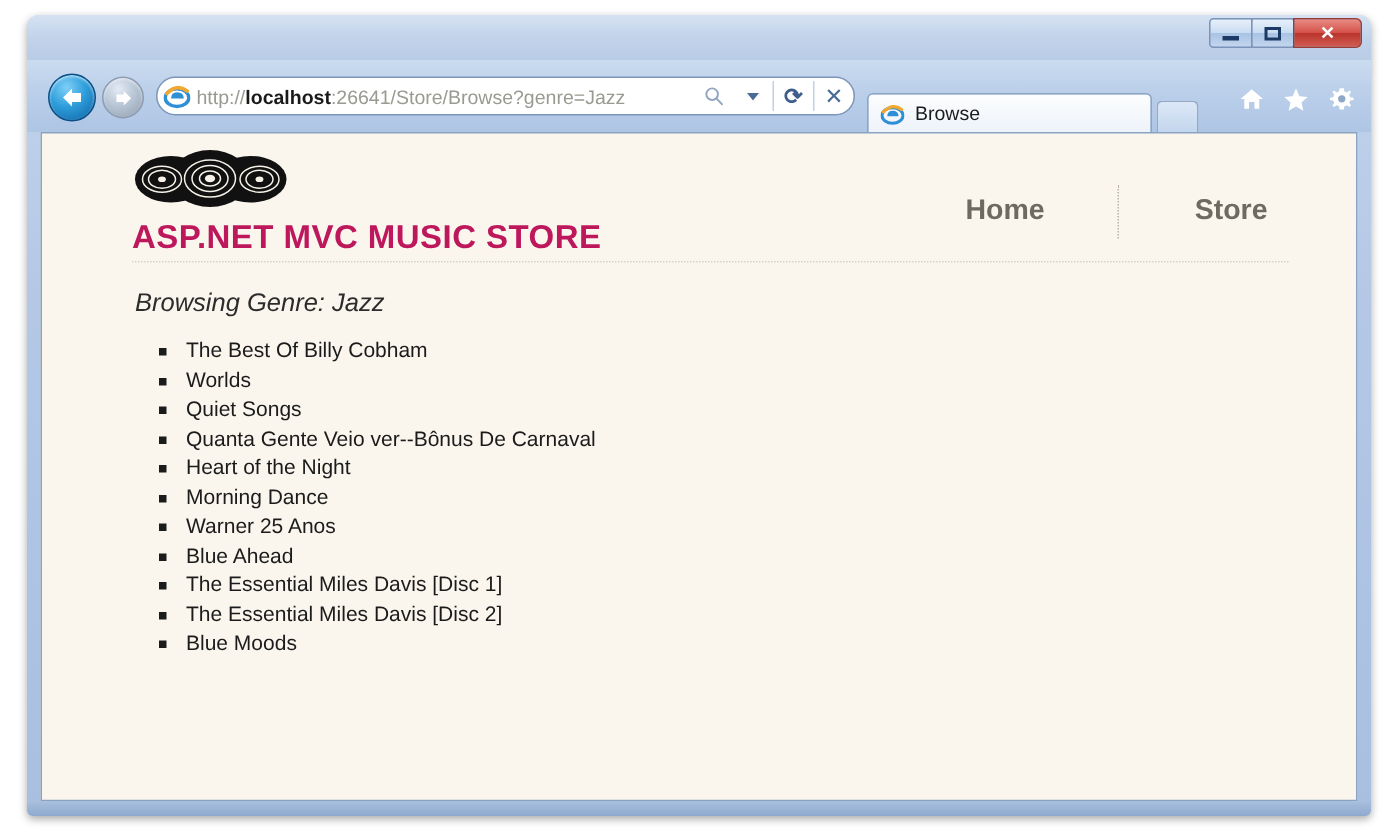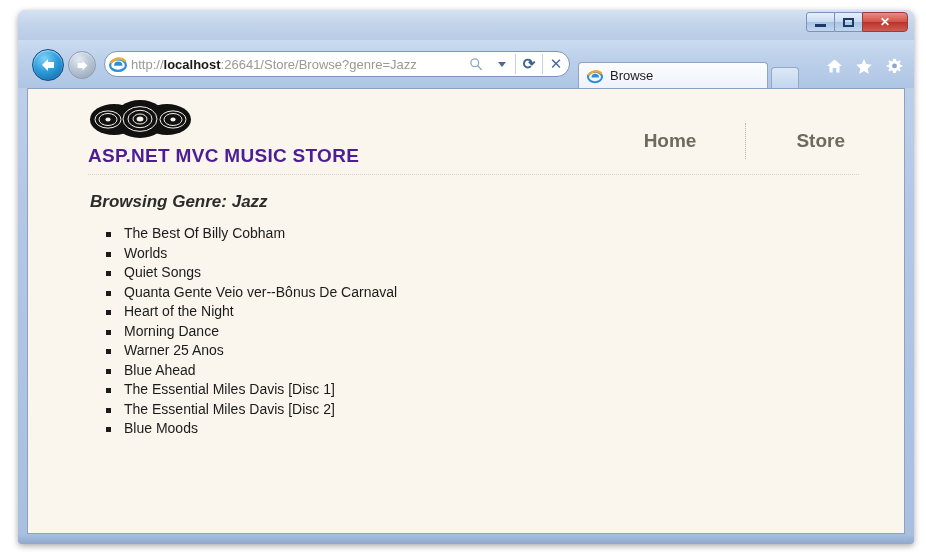--- a/index.html
+++ b/index.html
@@ -271,23 +271,23 @@
   #logo-block {
     position: absolute;
     left: 0;
     top: 0;
   }
   #logo-records { display: block; }
   #site-title {
     position: absolute;
     left: 0;
     top: 46px;
-    font-size: 19px;
+    font-size: 22px;
     font-weight: bold;
-    color: #4c1d95;
+    color: #be185d;
     letter-spacing: 0.3px;
     white-space: nowrap;
   }
   #site-nav {
     position: absolute;
     right: 0;
     top: 24px;
     display: flex;
     align-items: center;
     gap: 35px;
@@ -312,21 +312,21 @@
     border-top: 1px dotted #d8d2c4;
   }
 
   
   #main-content {
     margin: 16px 45px 0 62px;
   }
   #genre-heading {
     font-size: 17px;
     font-style: italic;
-    font-weight: bold;
+    font-weight: normal;
     color: #2c2c2c;
     margin: 0 0 12px 0;
   }
   #album-list {
     list-style: none;
     margin: 0;
     padding: 0 0 0 14px;
   }
   #album-list li {
     position: relative;

